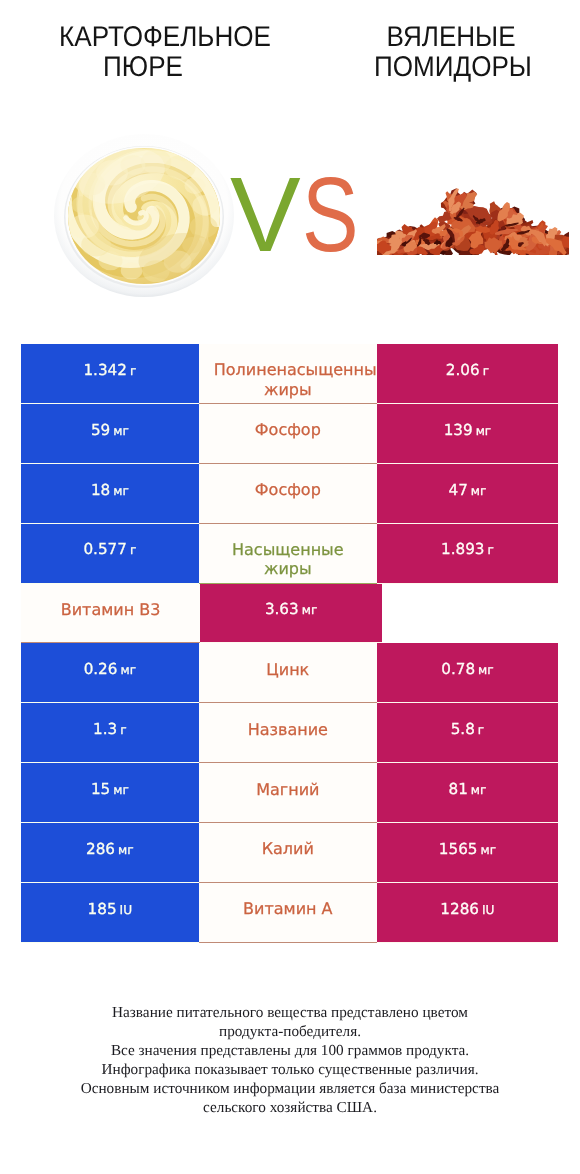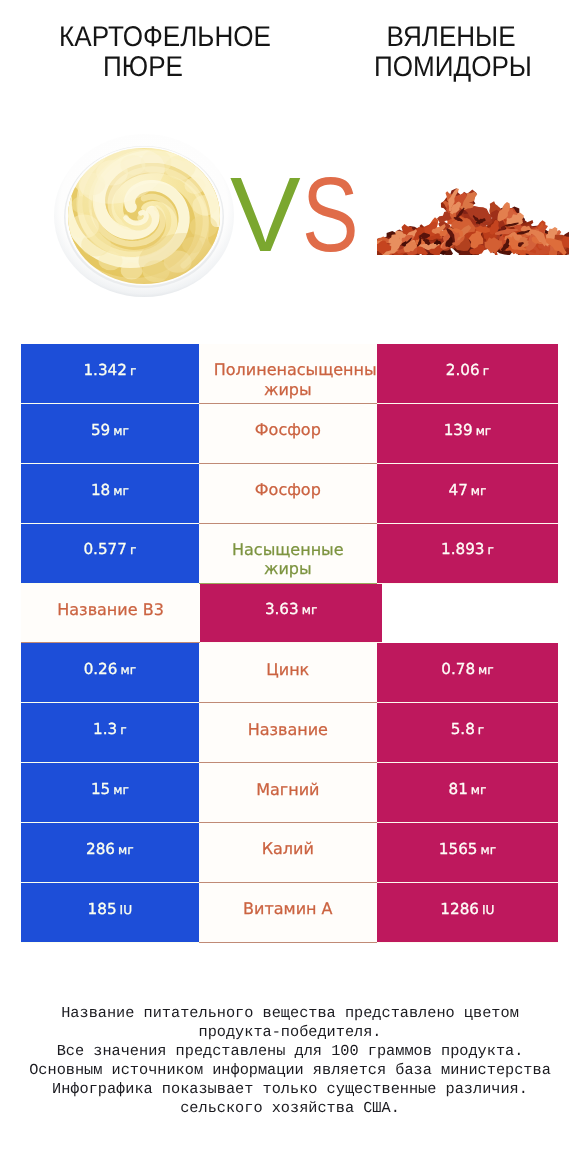--- a/index.html
+++ b/index.html
@@ -42,21 +42,21 @@
   .val .u{font-size:12.2px;margin-left:3px;}
   .lbl{font-family:"DejaVu Sans",sans-serif;font-size:16px;line-height:19.4px;
        color:#cb6341;white-space:nowrap;text-rendering:geometricPrecision;
        margin-top:16.3px;-webkit-text-stroke:0.25px #cb6341;}
   .lbl.win-green{color:#7d9440;-webkit-text-stroke-color:#7d9440;}
   .lbl span{display:block;}
   .lbl.overflowing span:first-child{position:relative;left:12.3px;}
 
   
   #foot{position:absolute;left:0;top:1004.3px;width:580px;text-align:center;
-        font-family:Liberation Mono, monospace;font-size:15.25px;line-height:18.92px;
+        font-family:Liberation Serif, serif;font-size:15.25px;line-height:18.92px;
         color:#1b1b20;text-rendering:geometricPrecision;}
   #foot div{white-space:nowrap;}
 </style>
 </head>
 <body>
 
 <div class="page">
 
   <div class="hdr" style="left:16px;width:290px;padding-left:7px;">
     <div class="hline" style="top:26.5px;left:149.2px;">КАРТОФЕЛЬНОЕ</div>
@@ -441,21 +441,21 @@
             <span>жиры</span>
           </div>
         </div>
         <div class="cell cR">
           <span class="val"><span>1.893</span><span class="u">г</span></span>
         </div>
       </div>
       <div class="row">
         <div class="cell cM">
           <div class="lbl">
-            <span>Название B3</span>
+            <span>Витамин B3</span>
           </div>
         </div>
         <div class="cell cR">
           <span class="val"><span>3.63</span><span class="u">мг</span></span>
         </div>
       </div>
       <div class="row">
         <div class="cell cL">
           <span class="val"><span>0.26</span><span class="u">мг</span></span>
         </div>
@@ -519,18 +519,18 @@
         <div class="cell cR">
           <span class="val"><span>1286</span><span class="u">IU</span></span>
         </div>
       </div>
     </div>
 
   <div id="foot">
       <div>Название питательного вещества представлено цветом</div>
       <div>продукта-победителя.</div>
       <div>Все значения представлены для 100 граммов продукта.</div>
+      <div>Инфографика показывает только существенные различия.</div>
       <div>Основным источником информации является база министерства</div>
-      <div>Инфографика показывает только существенные различия.</div>
       <div>сельского хозяйства США.</div>
     </div>
 
 </div>
 
 </body></html>

